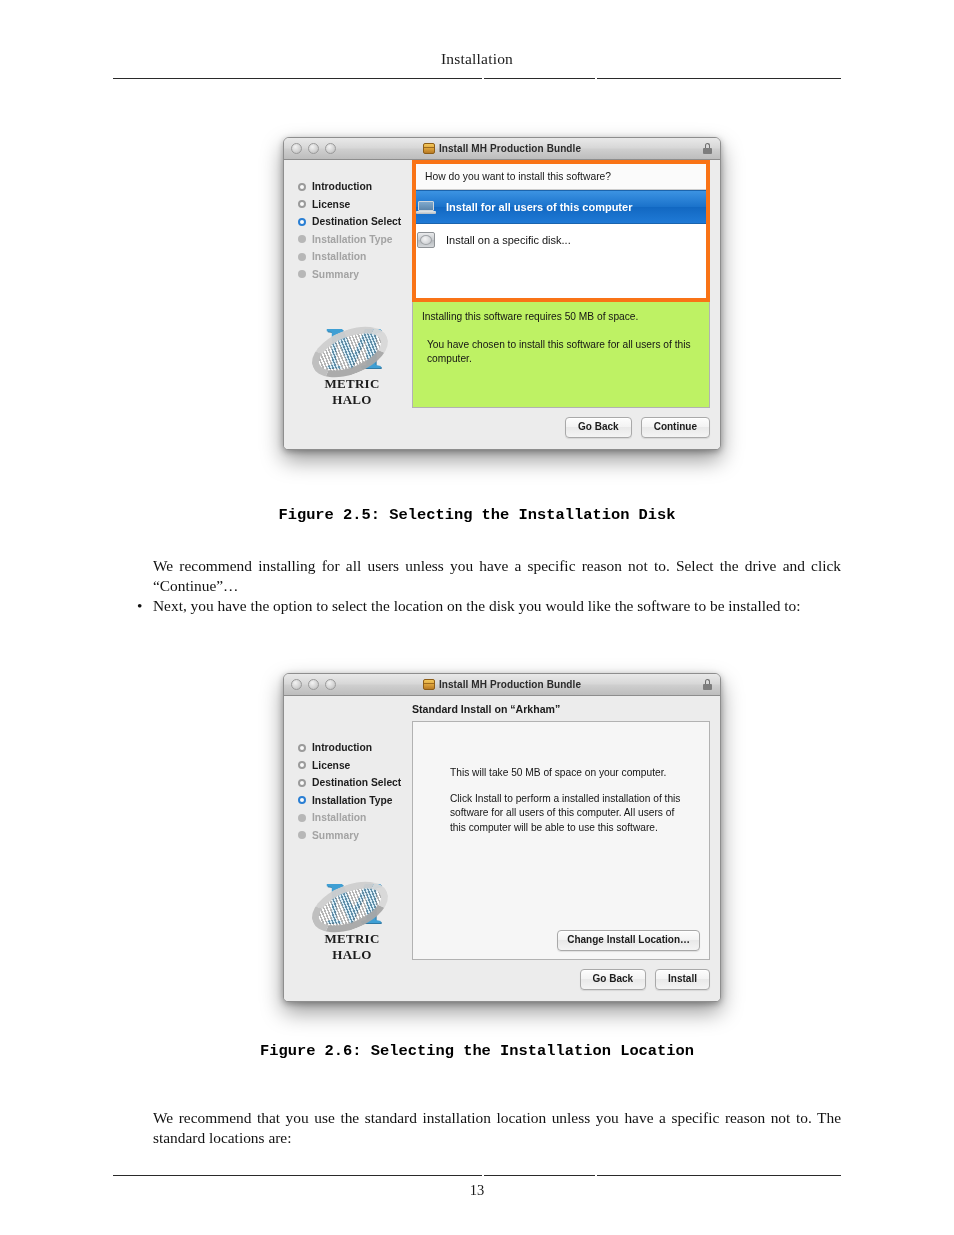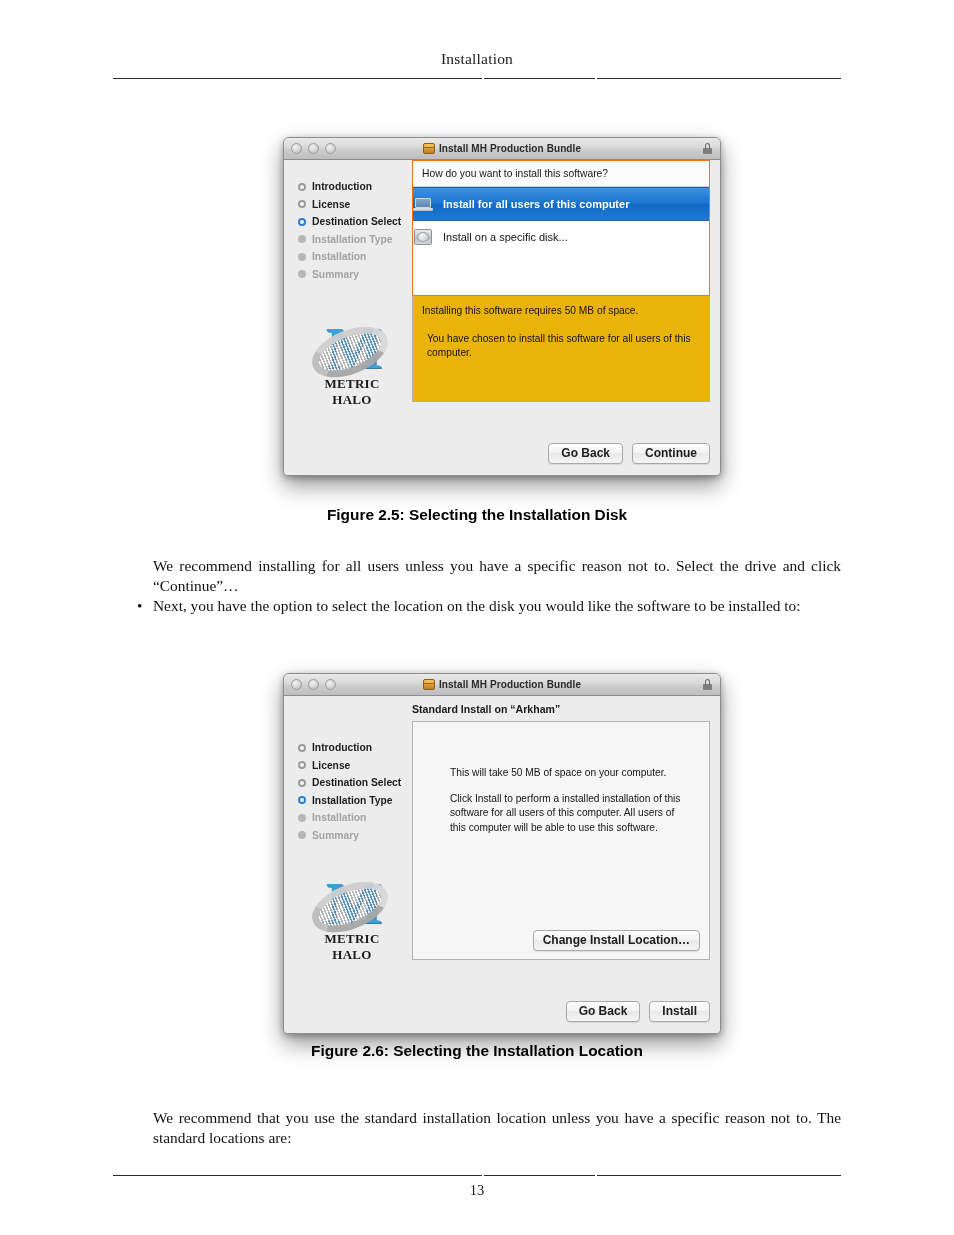--- a/index.html
+++ b/index.html
@@ -90,21 +90,21 @@
     display: block;
     margin-left: 16px;
   }
 
   
   .fig-caption {
     position: absolute;
     width: 954px;
     left: 0;
     text-align: center;
-    font-family: Liberation Sans, sans-serif;
+    font-family: Liberation Mono, monospace;
     font-weight: bold;
     font-size: 15.4px;
     color: #000;
   }
 
   
   .installer {
     position: absolute;
     width: 436px;
     border-radius: 6px 6px 5px 5px;
@@ -315,21 +315,21 @@
     z-index: 3;
   }
 
   .main {
     flex: 1;
     padding: 0 10px 0 0;
     box-sizing: border-box;
   }
 
   .listbox {
-    border: 1px solid #f97316;
+    border: 4px solid #f97316;
     background: #b91c1c;
     box-sizing: border-box;
   }
   .listbox-question {
     font-size: 10.3px;
     color: #161616;
     padding: 7px 9px 7px 9px;
     background: #fbfbfb;
     border-bottom: 1px solid #cdcdcd;
   }
@@ -397,21 +397,21 @@
     width: 12px; height: 10px;
     border-radius: 50%;
     border: 1px solid #a0a4a8;
     background: radial-gradient(circle at 40% 35%, #f3f4f5, #c2c5c9);
     box-sizing: border-box;
   }
 
   .infobox {
     border: 1px solid #b2b2b2;
     border-top: none;
-    background: #eab308;
+    background: #bef264;
     font-size: 10.2px;
     color: #141414;
     padding: 8px 10px 20px 9px;
     line-height: 14px;
     box-sizing: border-box;
   }
   .infobox p { margin: 0; }
   .infobox .second { margin-top: 14px; padding-left: 5px; }
 
   
@@ -426,31 +426,30 @@
     color: #141414;
     line-height: 14.5px;
     padding: 44px 18px 0 37px;
   }
   .bigpanel-text p { margin: 0; }
   .bigpanel-text p + p { margin-top: 11px; }
 
   .btn {
     display: inline-block;
     font-family: "Liberation Sans", sans-serif;
-    font-size: 12px;
+    font-size: 10px;
     font-weight: bold;
     color: #1c1c1c;
     background: linear-gradient(to bottom, #fdfdfd 0%, #f3f3f3 46%, #e9e9e9 50%, #f4f4f4 100%);
     border: 1px solid #a9a9a9;
     border-radius: 4px;
     padding: 3px 12px 4px;
     box-shadow: 0 1px 0 rgba(255,255,255,.9) inset, 0 1px 1px rgba(0,0,0,.09);
     text-align: center;
     line-height: 12px;
-    margin-top: 32px;
   }
   .btn-wide { padding: 3px 9px 4px; }
 
   .footer-btns {
     display: flex;
     justify-content: flex-end;
     gap: 9px;
     padding: 9px 10px 11px 0;
   }
   .change-loc-wrap {

